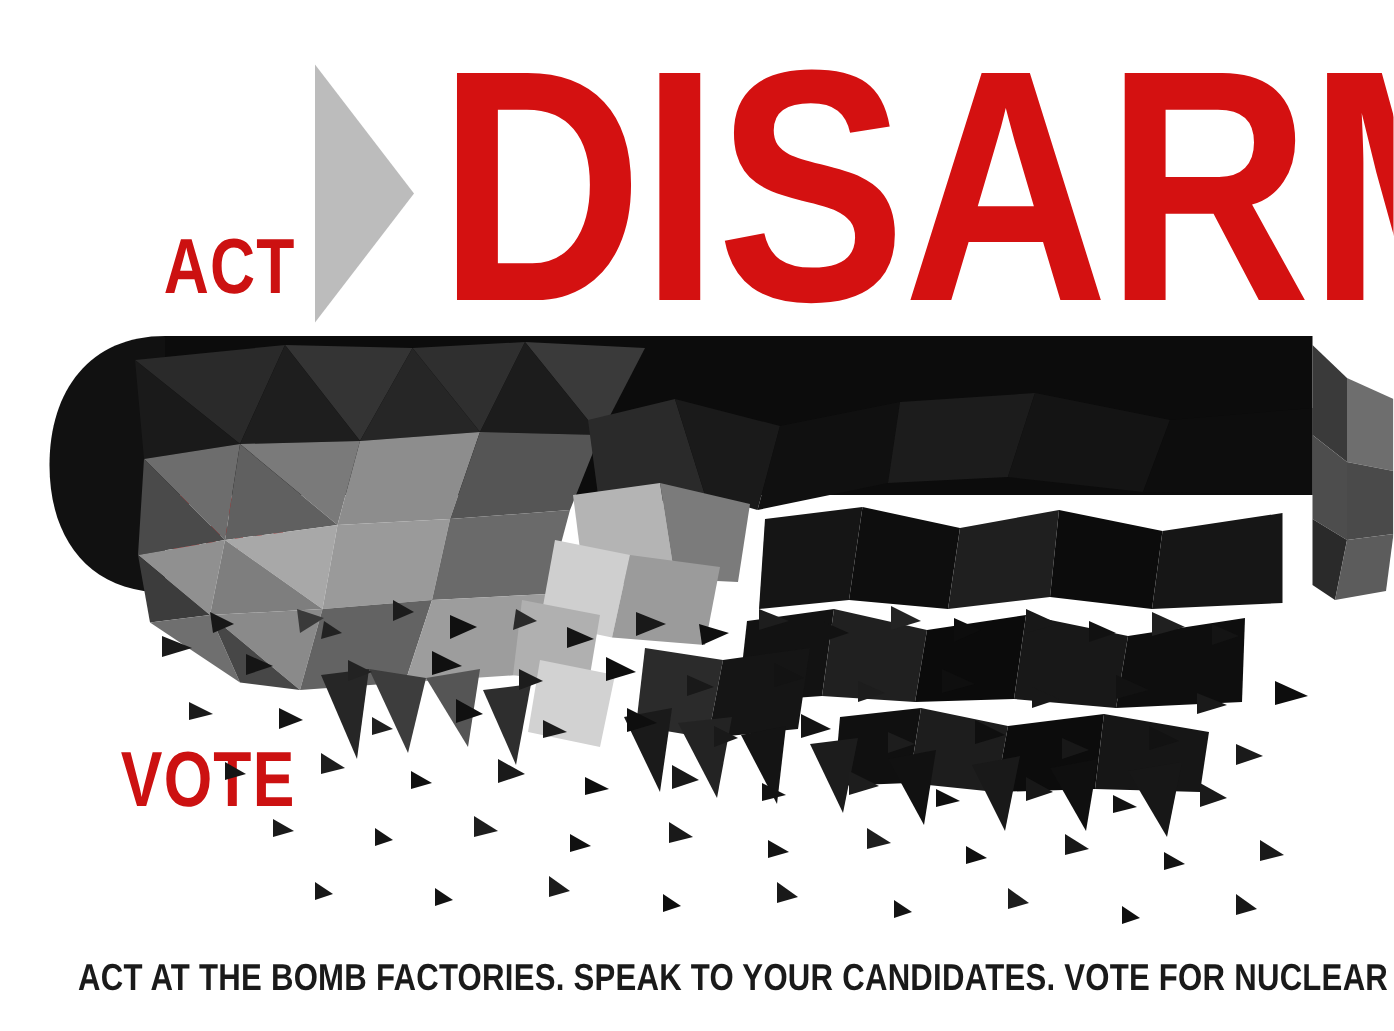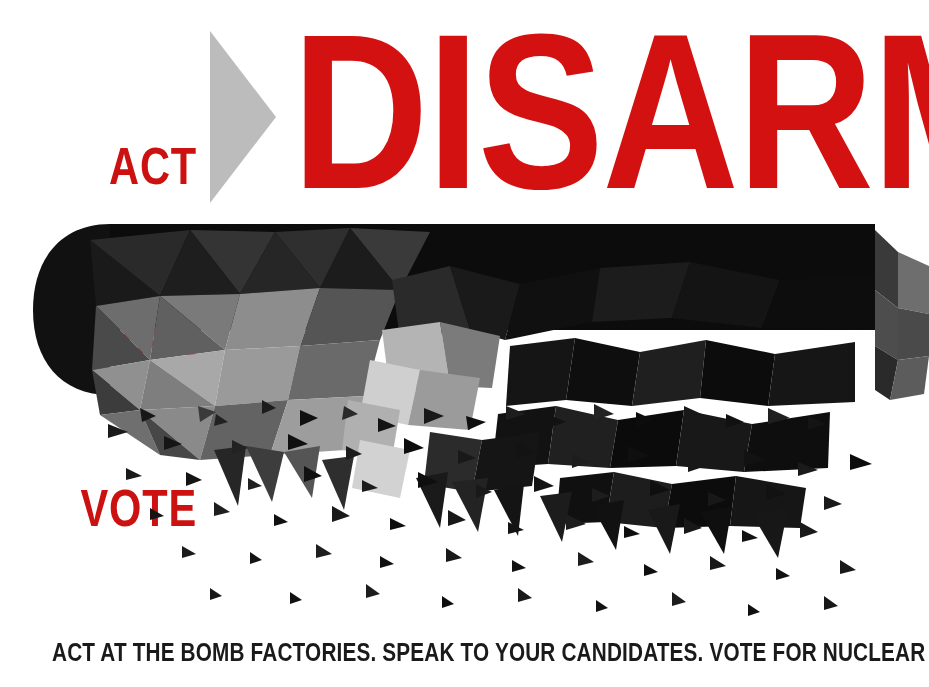--- a/index.html
+++ b/index.html
@@ -4,21 +4,21 @@
 <style>
   html,body{margin:0;padding:0;background:#ffffff;}
   body{
     width:929px;height:687px;overflow:hidden;position:relative;
     font-family:"Liberation Sans", sans-serif;
     -webkit-font-smoothing:antialiased;
   }
   #poster{position:absolute;inset:0;background:#ffffff;}
 
   
-  .header{position:absolute;left:0;top:0;width:929px;height:215px;}
+  .header{position:absolute;left:0;top:12px;width:929px;height:215px;}
 
   .kicker{
     position:absolute;left:0;top:24px;width:197px;
     text-align:right;
     color:#cc1111;
     font-family:"Liberation Sans", sans-serif;
     font-weight:bold;
     font-size:52px;
     line-height:57px;
     letter-spacing:1px;

